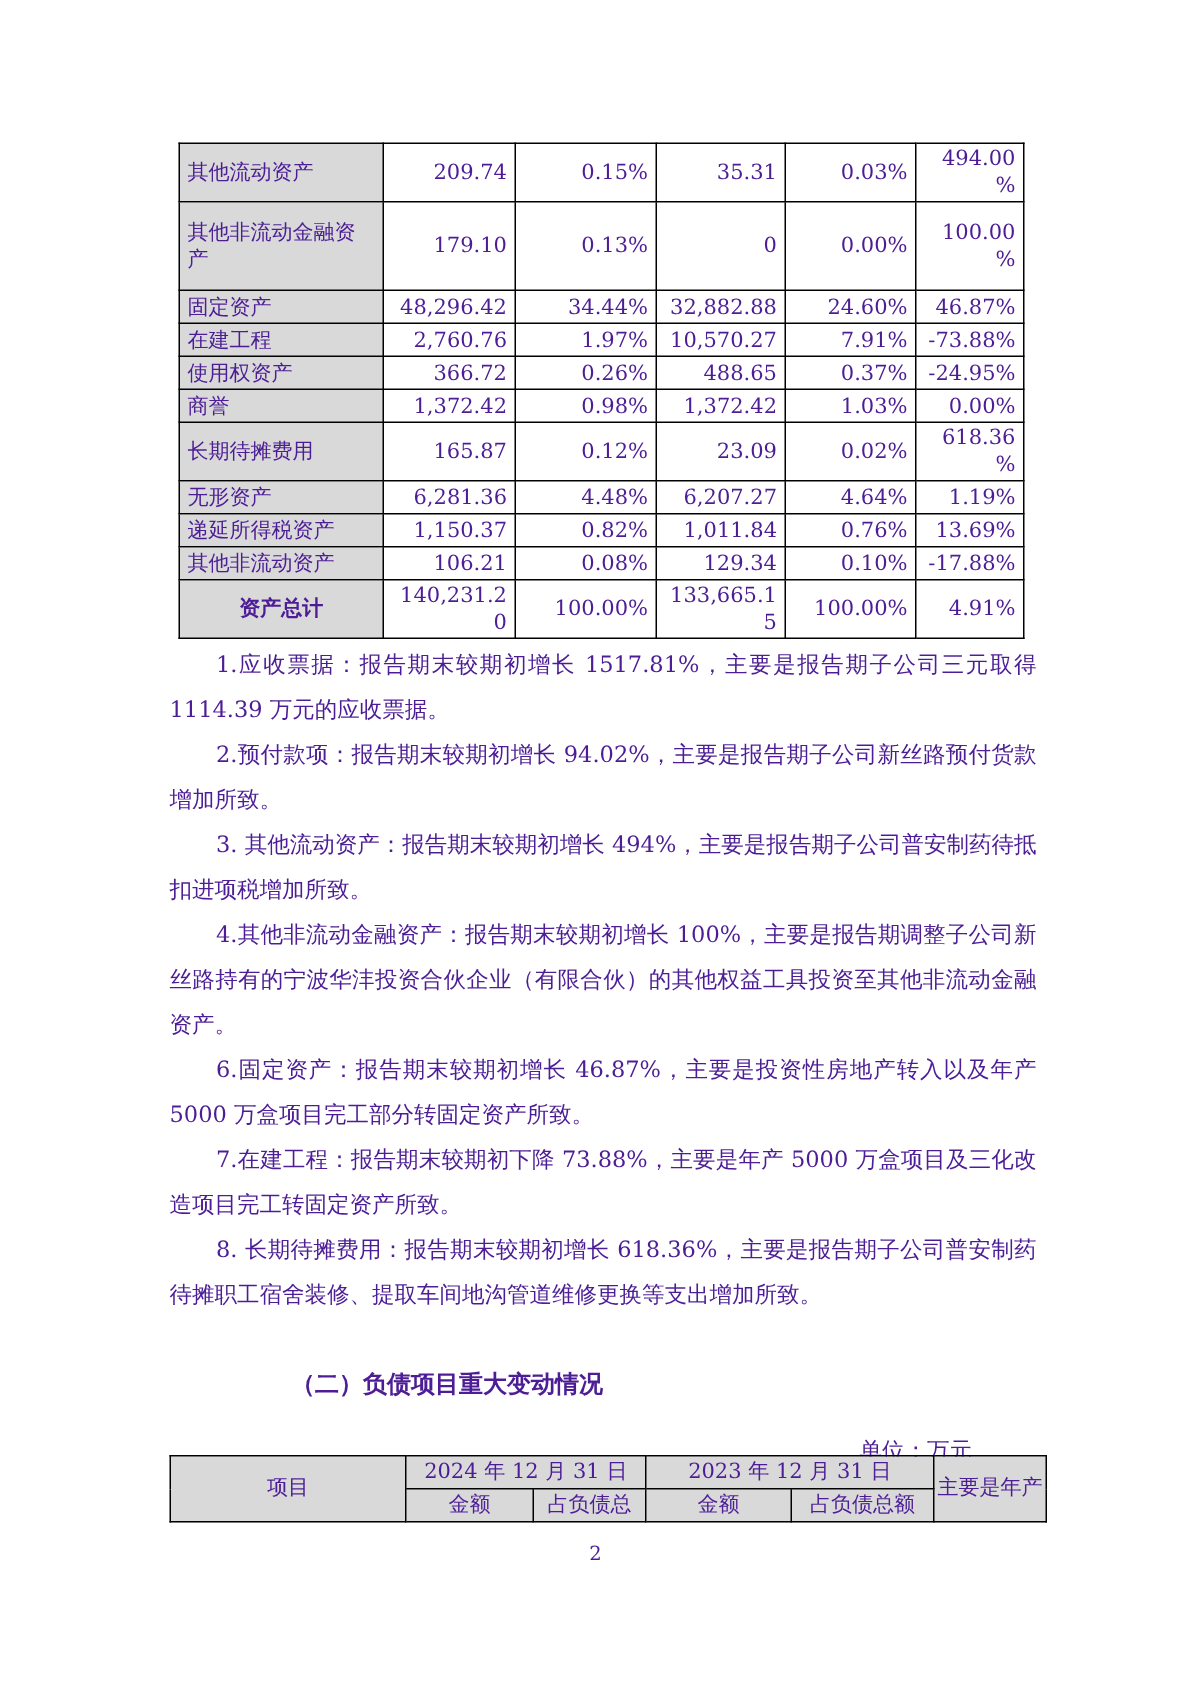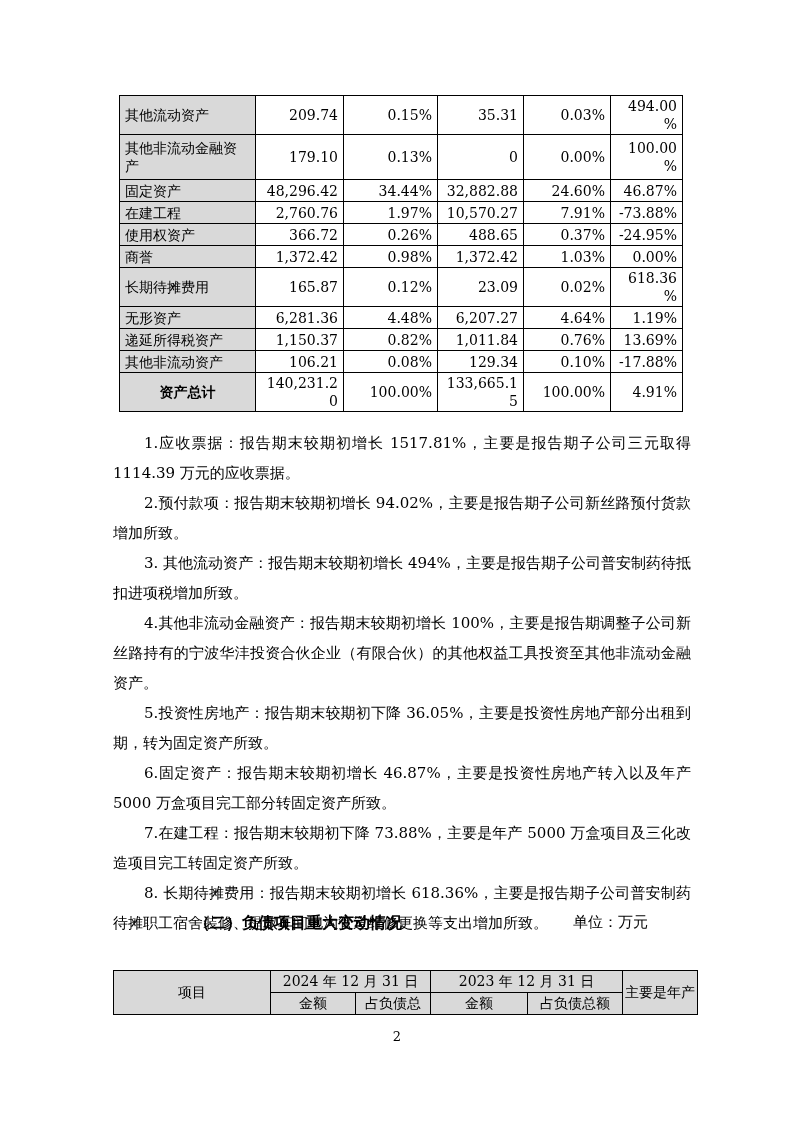--- a/index.html
+++ b/index.html
@@ -1,49 +1,49 @@
 <!DOCTYPE html>
 <html><head>
 <meta charset="utf-8">
 <style>
   html,body { margin:0; padding:0; background:#ffffff; }
   .page {
     position:relative; width:794px; height:1122px; background:#ffffff;
-    font-family:"DejaVu Serif","Liberation Serif",serif; color:#000000;
+    font-family:"DejaVu Serif","Liberation Serif",serif; color:#4c1d95;
     overflow:hidden;
   }
   
   table.asset-table {
     position:absolute; left:119px; top:95px; width:563px;
     border-collapse:collapse; table-layout:fixed; font-size:14px;
     border:1.5px solid #000;
   }
   table.asset-table td {
     border:1px solid #000; padding:1px 5px; line-height:18px;
     vertical-align:middle; overflow:hidden;
   }
   table.asset-table tr { height:22px; }
-  table.asset-table tr.tall { height:45px;padding-left:44px; }
+  table.asset-table tr.tall { height:59px;padding-left:44px; }
   table.asset-table tr.total-row { height:36px; }
   table.asset-table td.name { background:#d9d9d9; text-align:left; word-break:break-all; }
   table.asset-table td.num  { text-align:right; overflow-wrap:anywhere; }
   table.asset-table tr.total-row td.name { font-weight:bold; text-align:center;margin-left:48px; }
   
   .notes {
     position:absolute; left:113px; top:428px; width:578px;
     font-size:15px; line-height:30px; text-align:justify;
   }
   .notes p { margin:0; text-indent:31px; }
   
   .heading {
     position:absolute; left:150px; top:912px; margin:0;
     font-size:16px; font-weight:bold; line-height:22px;padding-left:44px;
   }
   .unit {
-    position:absolute; right:146px; top:911px; font-size:15px; line-height:22px;margin-left:28px;
+    position:absolute; right:146px; top:956px; font-size:15px; line-height:22px;margin-left:28px;
   }
   
   table.liab-table {
     position:absolute; left:113px; top:970px; width:584px;
     border-collapse:collapse; table-layout:fixed; font-size:14px;
     border:1.5px solid #000;
   }
   table.liab-table td {
     border:1px solid #000; background:#d9d9d9; text-align:center;
     vertical-align:middle; padding:0 2px; line-height:19px; height:21px;
@@ -158,21 +158,20 @@
         <td class="num">4.91%</td>
       </tr>
     </tbody>
   </table>
 
   <div class="notes">
     <p>1.应收票据：报告期末较期初增长 1517.81%，主要是报告期子公司三元取得 1114.39 万元的应收票据。</p>
     <p>2.预付款项：报告期末较期初增长 94.02%，主要是报告期子公司新丝路预付货款增加所致。</p>
     <p>3. 其他流动资产：报告期末较期初增长 494%，主要是报告期子公司普安制药待抵扣进项税增加所致。</p>
     <p>4.其他非流动金融资产：报告期末较期初增长 100%，主要是报告期调整子公司新丝路持有的宁波华沣投资合伙企业（有限合伙）的其他权益工具投资至其他非流动金融资产。</p>
-    <p>5.投资性房地产：报告期末较期初下降 36.05%，主要是投资性房地产部分出租到期，转为固定资产所致。</p>
     <p>6.固定资产：报告期末较期初增长 46.87%，主要是投资性房地产转入以及年产 5000 万盒项目完工部分转固定资产所致。</p>
     <p>7.在建工程：报告期末较期初下降 73.88%，主要是年产 5000 万盒项目及三化改造项目完工转固定资产所致。</p>
     <p>8. 长期待摊费用：报告期末较期初增长 618.36%，主要是报告期子公司普安制药待摊职工宿舍装修、提取车间地沟管道维修更换等支出增加所致。</p>
   </div>
 
   <h3 class="heading">（二）负债项目重大变动情况</h3>
   <div class="unit">单位：万元</div>
 
   <table class="liab-table">
     <colgroup>

